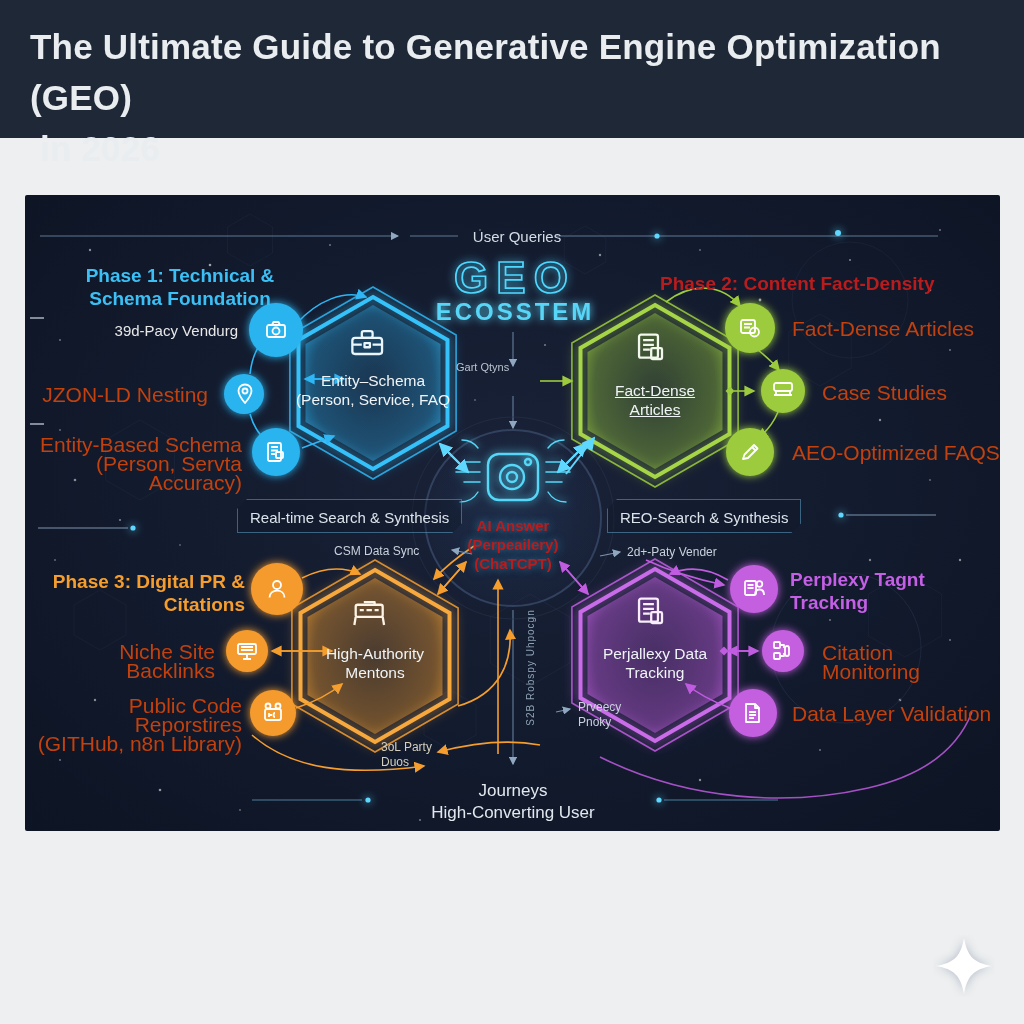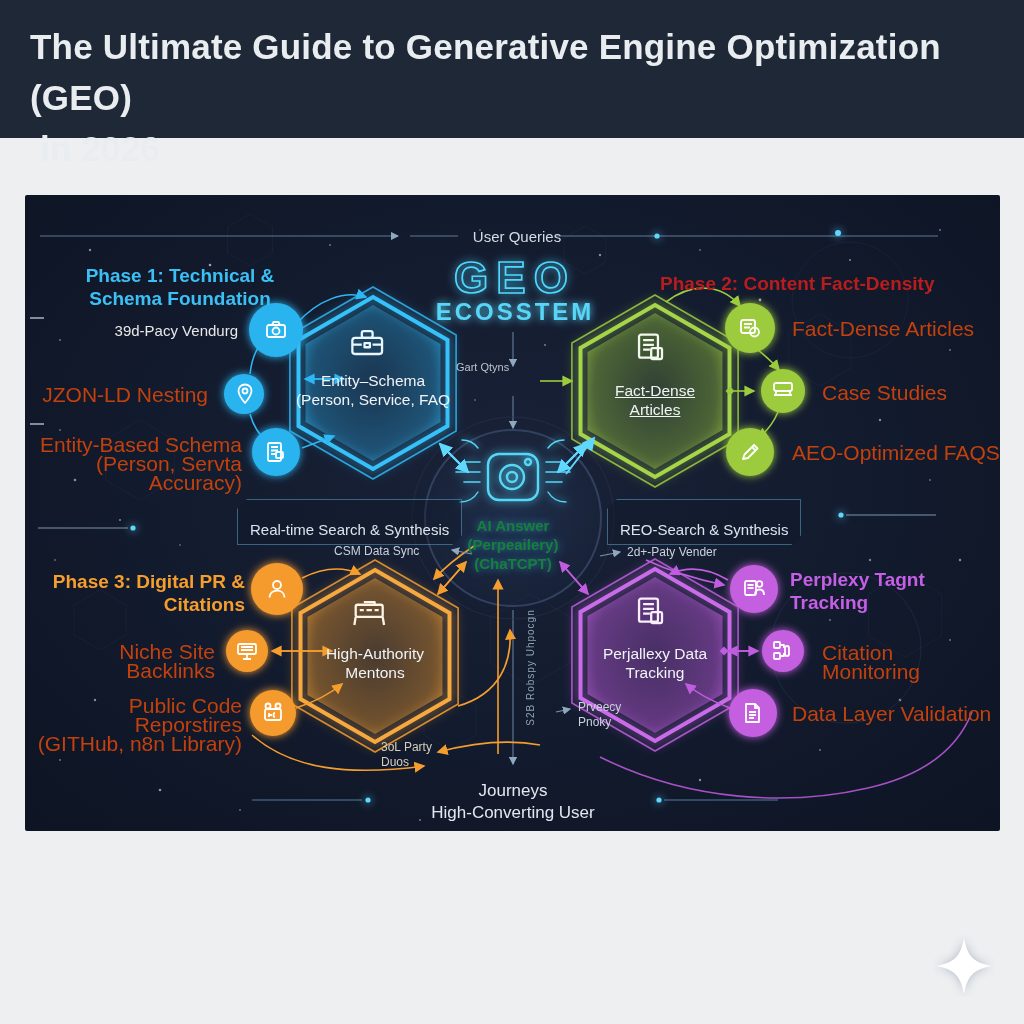--- a/index.html
+++ b/index.html
@@ -12,23 +12,23 @@
   .panel{position:absolute;left:25px;top:195px;width:975px;height:636px;
          background:radial-gradient(ellipse at 50% 45%, #1a2238 0%, #121a2d 55%, #0d1423 100%);
          border-radius:2px;}
   svg.diag{position:absolute;left:25px;top:195px;}
   .lbl{position:absolute;color:#c2410c;font-size:21px;line-height:19px;}
   .r{text-align:right;} .c{text-align:center;}
   .ph{font-weight:bold;font-size:19px;line-height:23px;}
   .p1c{color:#3bc0f5;} .p2c{color:#b91c1c;} .p3c{color:#f59e2e;} .p4c{color:#c45fe6;}
   .sm{font-size:12px;line-height:15px;color:#c9d2dc;}
   .hexlbl{font-size:15.5px;line-height:19px;color:#f0f4f7;text-align:center;}
-  .ctr{color:#15803d;font-weight:bold;font-size:15px;line-height:19px;text-align:center;
+  .ctr{color:#b91c1c;font-weight:bold;font-size:15px;line-height:19px;text-align:center;
        text-shadow:0 0 8px rgba(80,210,255,.55);}
-  .tag{position:absolute;color:#dce4eb;font-size:15px;line-height:15px;padding:22px 12px 7px;
+  .tag{position:absolute;color:#dce4eb;font-size:15px;line-height:15px;padding:10px 12px 7px;
        border:1px solid rgba(110,190,235,.45);background:rgba(13,23,40,.35);
        clip-path:polygon(10px 0,100% 0,100% calc(100% - 10px),calc(100% - 10px) 100%,0 100%,0 10px);}
   .vert{transform:rotate(-90deg);font-size:10px;color:#8fa2b5;letter-spacing:1px;text-align:center;}
   .bot{font-size:17px;line-height:22px;color:#e2e8ee;}
   .tan{color:#d5cfbd;}
 </style>
 </head>
 <body>
 
 <div class="page">

